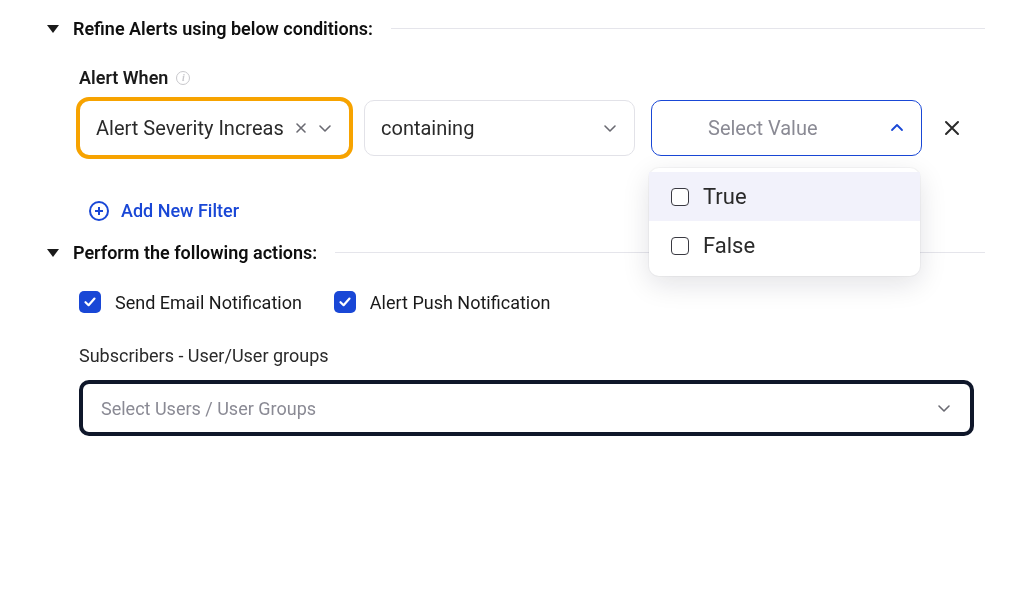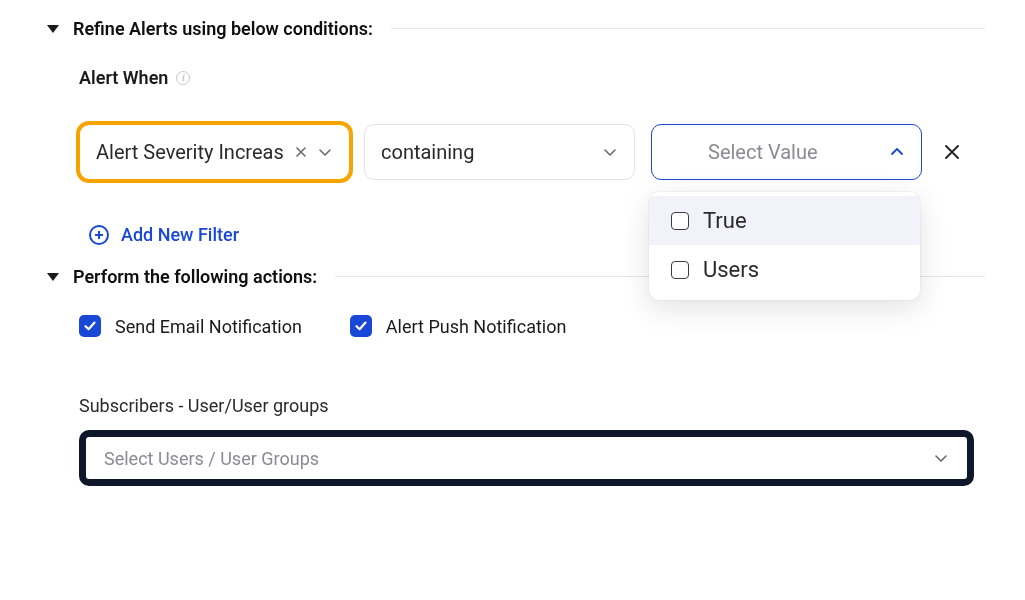--- a/index.html
+++ b/index.html
@@ -42,21 +42,21 @@
       margin-left: 18px;
     }
     .inner { padding-left: 32px; }
     .field-label {
       font-size: 18px;
       font-weight: 600;
       color: #1a1a1a;
       display: inline-flex;
       align-items: center;
       gap: 8px;
-      margin-bottom: 36px;
+      margin-bottom: 12px;
     }
     .info-icon {
       width: 14px; height: 14px;
       border: 1.5px solid #c8c8cc;
       border-radius: 50%;
       display: inline-flex;
       align-items: center;
       justify-content: center;
       font-size: 10px;
       font-style: italic;
@@ -160,23 +160,23 @@
     }
     .plus-circle::before, .plus-circle::after {
       content: "";
       position: absolute;
       background: #1947d6;
     }
     .plus-circle::before { left: 4px; right: 4px; top: 7px; height: 2px; }
     .plus-circle::after  { top: 4px; bottom: 4px; left: 7px; width: 2px; }
     .checkbox-row {
       display: flex;
-      gap: 48px;
-      align-items: center;
-      margin-bottom: 58px;
+      gap: 32px;
+      align-items: center;
+      margin-bottom: 32px;
     }
     .check-item {
       display: flex;
       align-items: center;
       gap: 14px;
       font-size: 18px;
       color: #1a1a1a;
     }
     .check-filled {
       width: 22px; height: 22px;
@@ -188,21 +188,21 @@
       flex-shrink: 0;
     }
     .sub-label {
       font-size: 18px;
       color: #2a2a2a;
       margin-bottom: 14px;
     }
     .wide-select {
       width: 895px;
       height: 56px;
-      border: 7px solid #0f172a;
+      border: 4px solid #0f172a;
       border-radius: 10px;
       background: #fff;
       display: flex;
       align-items: center;
       padding: 0 18px;
       font-size: 18px;
       color: #8a8a94;
     }
     .section-perform { margin-top: -2px; }
   </style>
@@ -256,21 +256,21 @@
               </svg>
           </span>
         </div>
         <div class="dropdown-panel">
           <div class="opt hover">
             <span class="chk"></span>
             <span>True</span>
           </div>
           <div class="opt">
             <span class="chk"></span>
-            <span>Users</span>
+            <span>False</span>
           </div>
         </div>
       </div>
 
       <span class="row-remove">
         <svg width="20" height="20" viewBox="0 0 20 20">
             <path d="M4 4 L16 16 M16 4 L4 16" stroke="#2a2a2a" stroke-width="2" stroke-linecap="round"></path>
           </svg>
       </span>
     </div>

